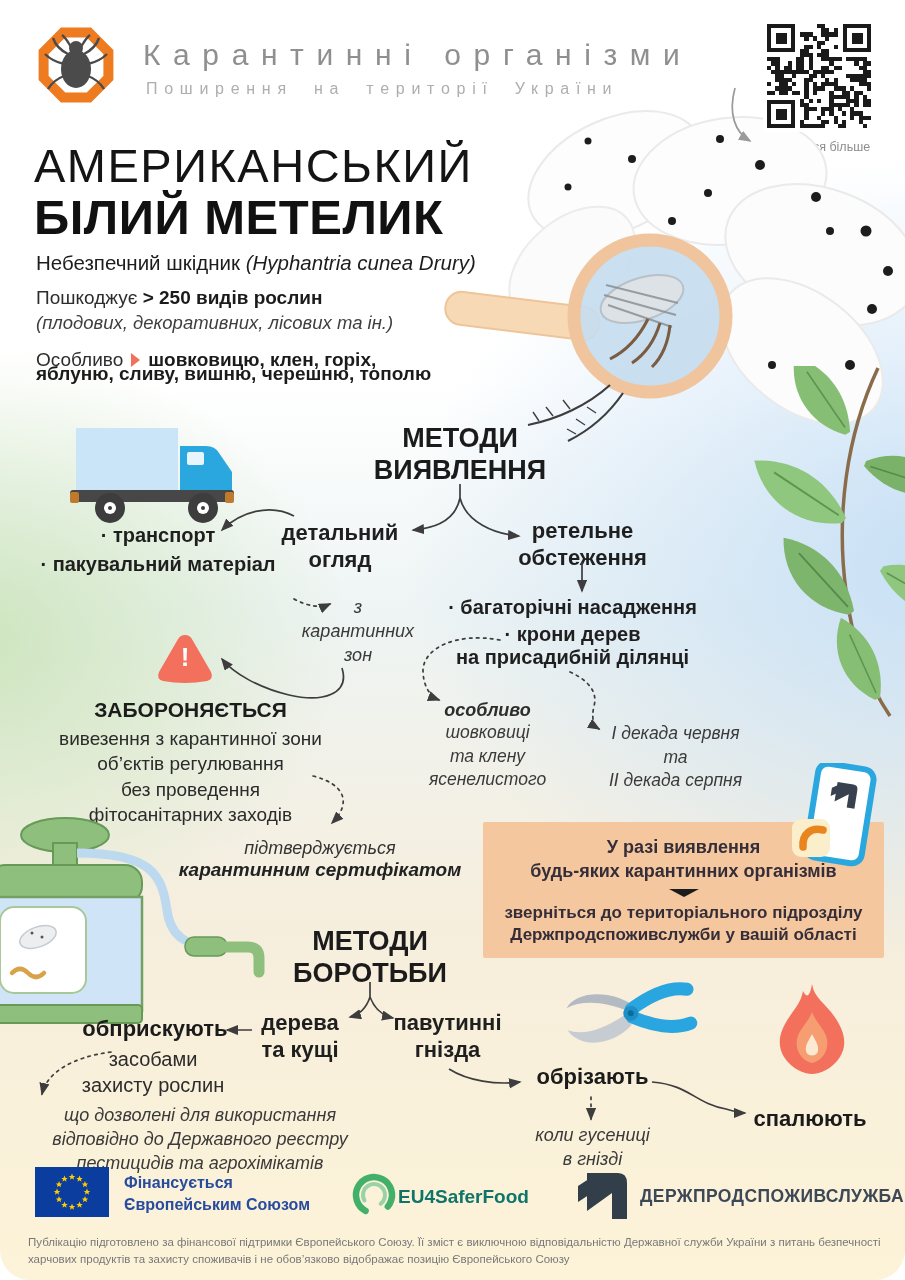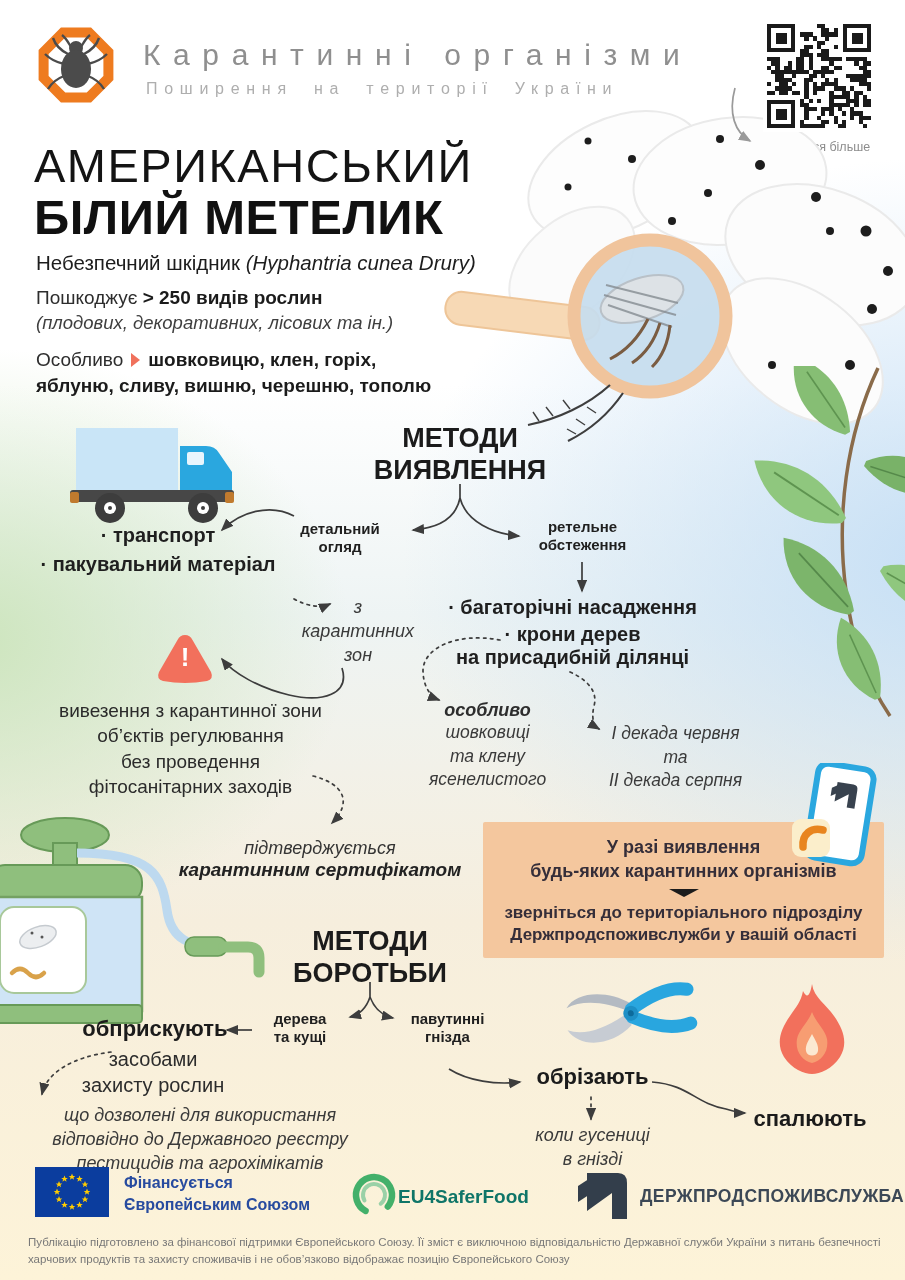--- a/index.html
+++ b/index.html
@@ -1,21 +1,21 @@
 <!DOCTYPE html>
 <html><head>
 <meta charset="utf-8">
 <style>
   html,body{margin:0;padding:0;background:#fff;}
   .page{position:relative;width:905px;height:1280px;overflow:hidden;margin:0 auto;
     font-family:"Liberation Sans",sans-serif;color:#222;
     background:
       radial-gradient(ellipse 560px 430px at -30px 640px, rgba(203,228,186,0.95), rgba(203,228,186,0) 68%),
       radial-gradient(ellipse 760px 560px at 950px 560px, rgba(196,222,245,0.95), rgba(196,222,245,0) 72%),
-      linear-gradient(180deg,#ffffff 0%,#ffffff 30%,#eef4f4 48%,#f6eedd 72%,#fdf3d8 100%);}
+      linear-gradient(180deg,#ffffff 0%,#ffffff 30%,#eef4f4 48%,#f6eedd 72%,#fdf3d8 100%); border-radius: 30px;}
   .abs{position:absolute;}
   .pre{white-space:pre-line;}
   .ctr{text-align:center;}
   .arrows{position:absolute;left:0;top:0;pointer-events:none;z-index:6;}
   
   .brand-title{font-size:30px;color:#8f8f8f;letter-spacing:0.42em;font-weight:400;}
   .brand-sub{font-size:16px;color:#aeaeae;letter-spacing:0.42em;word-spacing:10px;}
   .qr-box{width:112px;height:112px;background:#fff;z-index:2;}
   .qr-cell{position:absolute;width:4.2px;height:4.2px;background:#1a1a1a;}
   .qr-finder{position:absolute;width:20px;height:20px;border:4.5px solid #1a1a1a;background:#fff;}
@@ -24,21 +24,21 @@
   
   .title1{font-size:47px;font-weight:500;letter-spacing:1.5px;color:#141414;}
   .title2{font-size:49px;font-weight:800;letter-spacing:0.5px;color:#111;}
   .subtitle{font-size:20.5px;color:#1d1d1d;}
   .intro{font-size:19px;color:#2d2d2d;}
   .intro b{color:#1b1b1b;}
   .inote{font-size:18.5px;font-style:italic;color:#3f3f3f;}
   .tri-right{width:0;height:0;border-top:7px solid transparent;border-bottom:7px solid transparent;border-left:9px solid #f0715c;display:inline-block;}
   
   .sec-h{font-weight:800;font-size:27px;line-height:1.18;color:#1b1b1b;}
-  .branch{font-weight:700;font-size:15px;line-height:1.22;color:#1f1f1f;}
+  .branch{font-weight:700;font-size:22px;line-height:1.22;color:#1f1f1f;}
   .blist-item{font-weight:700;font-size:20px;color:#1f1f1f;margin-bottom:6px;}
   .blist-item::before{content:"·  ";}
   .blist-item.no-bullet::before{content:none;}
   .it-note{font-style:italic;font-size:18px;color:#3a3a3a;line-height:1.32;}
   .proh-h{font-weight:800;font-size:21px;color:#1c1c1c;margin-bottom:4px;}
   .proh-t{font-size:19px;color:#2b2b2b;line-height:1.33;}
   .confirm1{font-style:italic;font-size:18px;color:#333;}
   .confirm2{font-style:italic;font-weight:700;font-size:19px;color:#222;}
   .esp-label{font-style:italic;font-weight:700;font-size:18px;color:#2d2d2d;}
   .small-it{font-style:italic;font-size:17.5px;color:#3a3a3a;line-height:1.35;}
@@ -366,21 +366,21 @@
   <div class="abs intro" style="left:36px;top:287px">
     <span>Пошкоджує</span>
     <b>&gt; 250 видів рослин</b>
   </div>
   <div class="abs inote" style="left:36px;top:312px">(плодових, декоративних, лісових та ін.)</div>
   <div class="abs intro" style="left:36px;top:349px;display:flex;align-items:center;gap:8px">
     <span>Особливо</span>
     <span class="tri-right"></span>
     <b>шовковицю, клен, горіх,</b>
   </div>
-  <div class="abs intro" style="left:36px;top:375px">
+  <div class="abs intro" style="left:36px;top:363px">
     <b>яблуню, сливу, вишню, черешню, тополю</b>
   </div>
 
   <svg class="abs" style="left:728px;top:366px" width="177" height="372" viewBox="0 0 177 372">
     <path d="M150 2 C118 70 108 150 118 225 C123 268 135 310 162 350" stroke="#8a6b4a" stroke-width="3.5" fill="none"></path>
     <g>
       <g transform="translate(122 66) rotate(16)">
           <path d="M0 0 C-12 -36 -40 -56 -74 -58 C-70 -22 -42 4 -4 4 Z" fill="#86be74"></path>
           <path d="M-6 -3 L-58 -46" stroke="#5e9450" stroke-width="1.6" fill="none"></path>
         </g>
@@ -439,20 +439,21 @@
   <div class="abs it-note ctr pre" style="left:283px;top:596px;width:150px">з
 карантинних
 зон</div>
 
   <svg class="abs" style="left:156px;top:632px" width="58" height="52" viewBox="0 0 58 52">
     <path d="M29 3 Q34 3 36.5 8 L55 40 Q58 47 51 49 Q40 51 29 51 Q18 51 7 49 Q0 47 3 40 L21.5 8 Q24 3 29 3 Z" fill="#f2705c"></path>
   </svg>
   <div class="abs warn-mark ctr" style="left:156px;top:642px;width:58px">!</div>
 
   <div class="abs ctr" style="left:18px;top:698px;width:345px">
+    <div class="proh-h">ЗАБОРОНЯЄТЬСЯ</div>
     <div class="proh-t pre">вивезення з карантинної зони
 об’єктів регулювання
 без проведення
 фітосанітарних заходів</div>
   </div>
 
   <div class="abs ctr" style="left:155px;top:838px;width:330px">
     <div class="confirm1">підтверджується</div>
     <div class="confirm2">карантинним сертифікатом</div>
   </div>

